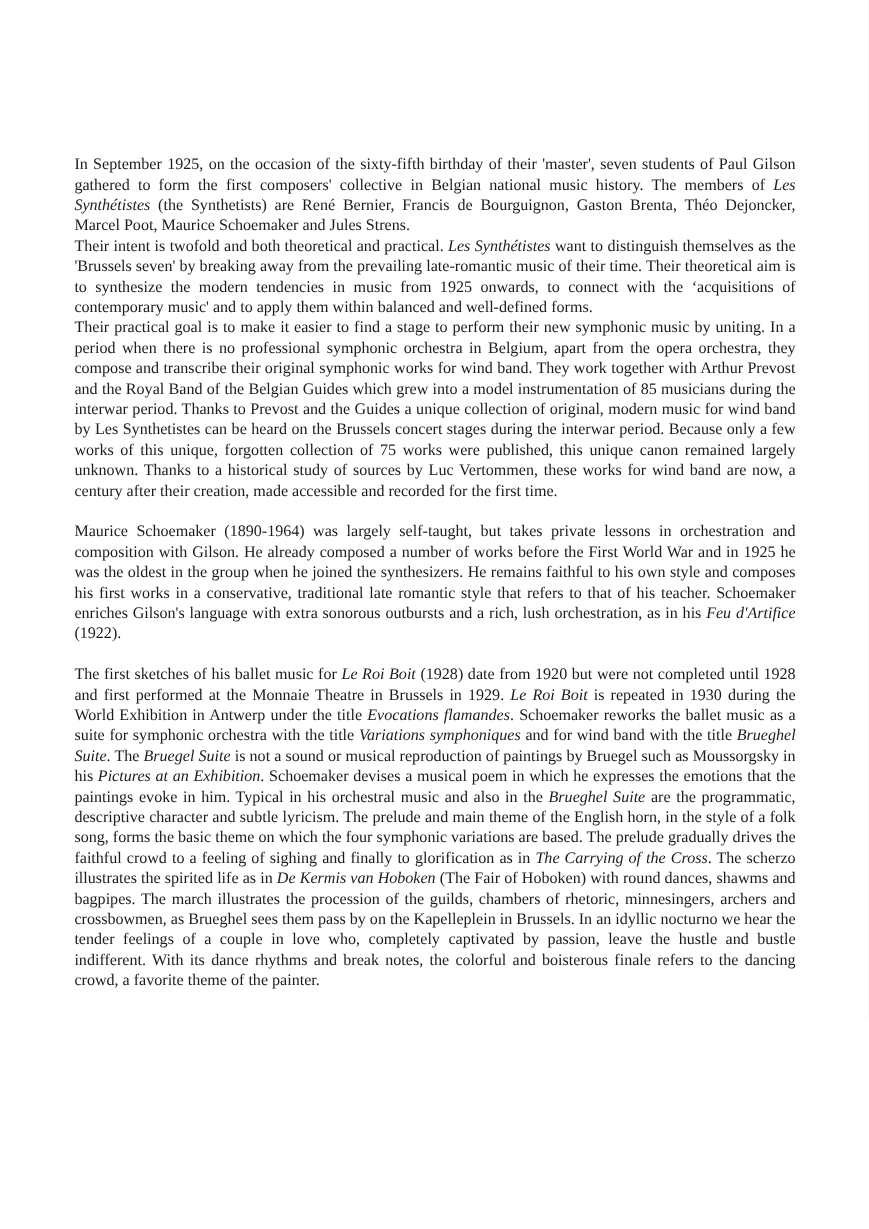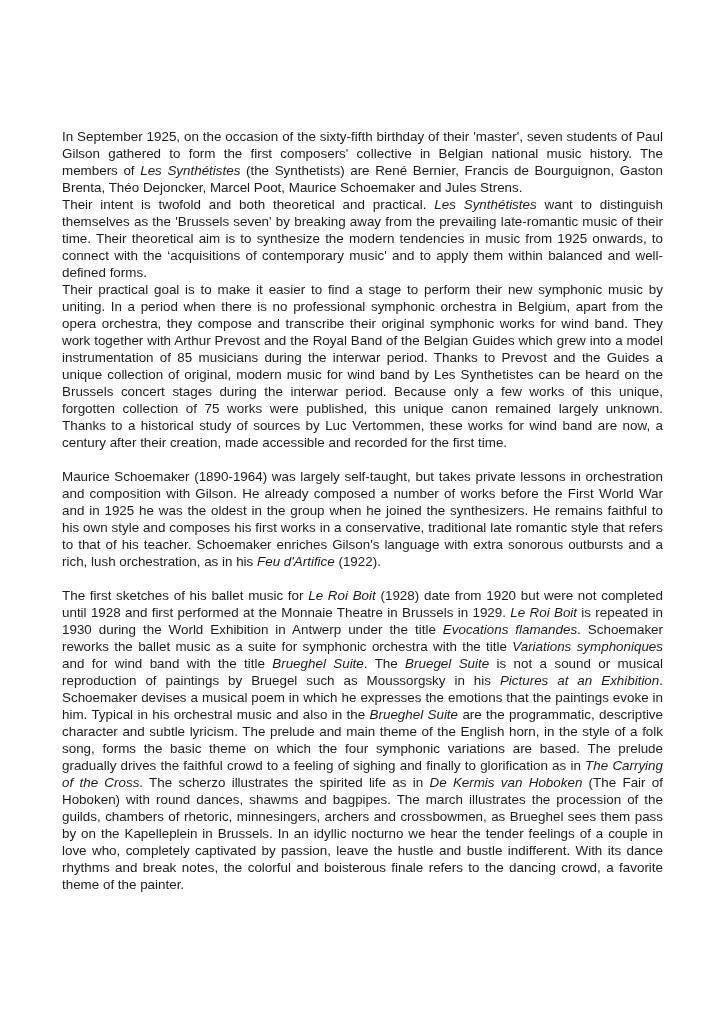--- a/index.html
+++ b/index.html
@@ -14,21 +14,21 @@
     margin: 0 auto;
     background: #ffffff;
     overflow: hidden;
     box-sizing: border-box;
   }
   .doc-body {
     position: absolute;
     top: 128px;
     left: 62px;
     width: 601px;
-    font-family: Liberation Sans, sans-serif;
+    font-family: Liberation Serif, serif;
     font-size: 13.4px;
     line-height: 17px;
     color: #1b1b1b;
     text-align: justify;
   }
   .para {
     margin: 0;
     padding: 0;
   }
   .para.gap {

